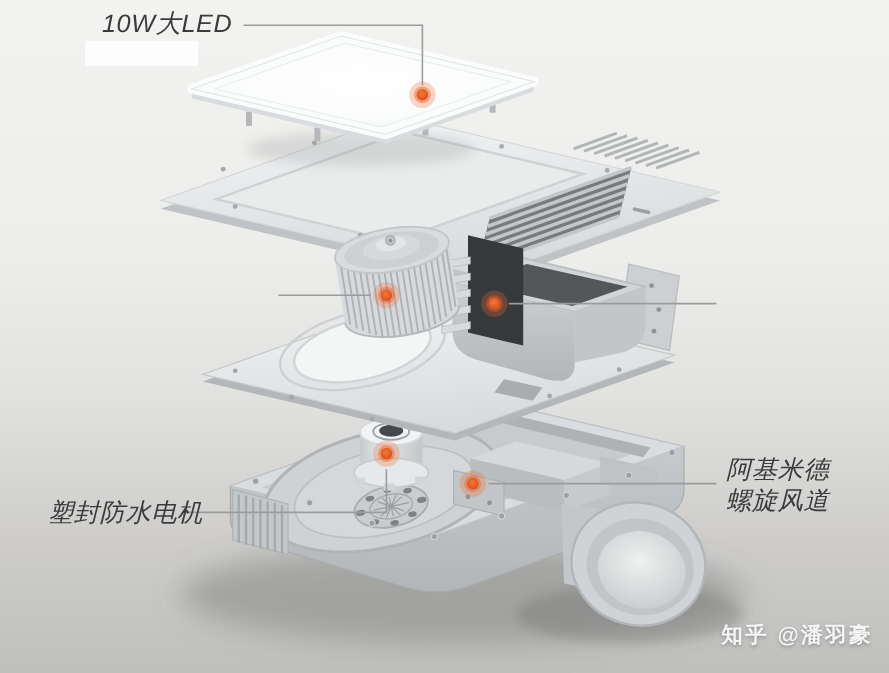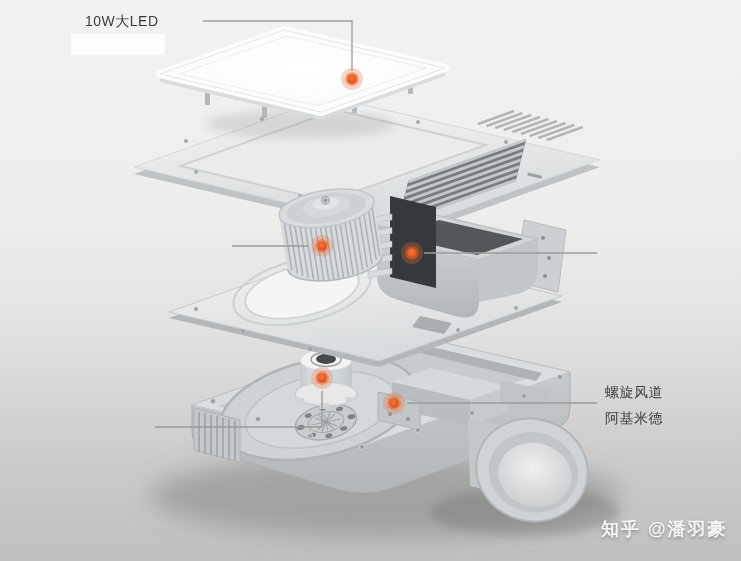--- a/index.html
+++ b/index.html
@@ -3,22 +3,22 @@
 <meta charset="utf-8">
 <style>
   html,body{margin:0;padding:0;background:#888;}
   .stage{
     position:relative;width:741px;height:561px;overflow:hidden;
     font-family:"Liberation Sans","DejaVu Sans",sans-serif;
     background:linear-gradient(180deg,#f2f2f0 0%,#ededeb 38%,#e2e2e0 58%,#cecdcb 80%,#bfbfbd 100%);
   }
   svg{position:absolute;left:0;top:0;}
   .label{
-    position:absolute;font-size:14px;color:#3b3b3b;letter-spacing:.5px;
-    white-space:nowrap;line-height:22px;
+    position:absolute;font-size:21px;color:#3b3b3b;letter-spacing:.5px;
+    white-space:nowrap;line-height:22px;font-style:italic;
   }
   .label-2line span{display:block;line-height:26px;}
   .white-patch{position:absolute;left:71px;top:34px;width:94px;height:21px;background:#fdfdfd;}
   .watermark{
     position:absolute;left:601px;top:517px;font-size:18px;font-weight:bold;letter-spacing:2px;
     color:rgba(255,255,255,.9);text-shadow:0 2px 3px rgba(96,98,96,.45),0 0 1px rgba(120,120,120,.3);
     white-space:nowrap;
   }
 </style>
 </head>
@@ -280,19 +280,20 @@
           <circle cx="394" cy="403" r="7" fill="rgba(238,96,38,0.45)"></circle>
           <circle cx="394" cy="403" r="4.8" fill="url(#gDot)"></circle>
         </g>
     </g>
   </svg>
 
   <div class="white-patch"></div>
 
   <div class="label" style="left:85px;top:10px;">10W大LED</div>
   <div class="label label-2line" style="left:605px;top:379px;">
+    <span>阿基米德</span>
     <span>螺旋风道</span>
-    <span>阿基米德</span>
   </div>
+  <div class="label" style="left:40px;top:417px;">塑封防水电机</div>
 
   <div class="watermark">知乎 @潘羽豪</div>
 
 </div>
 
 </body></html>

